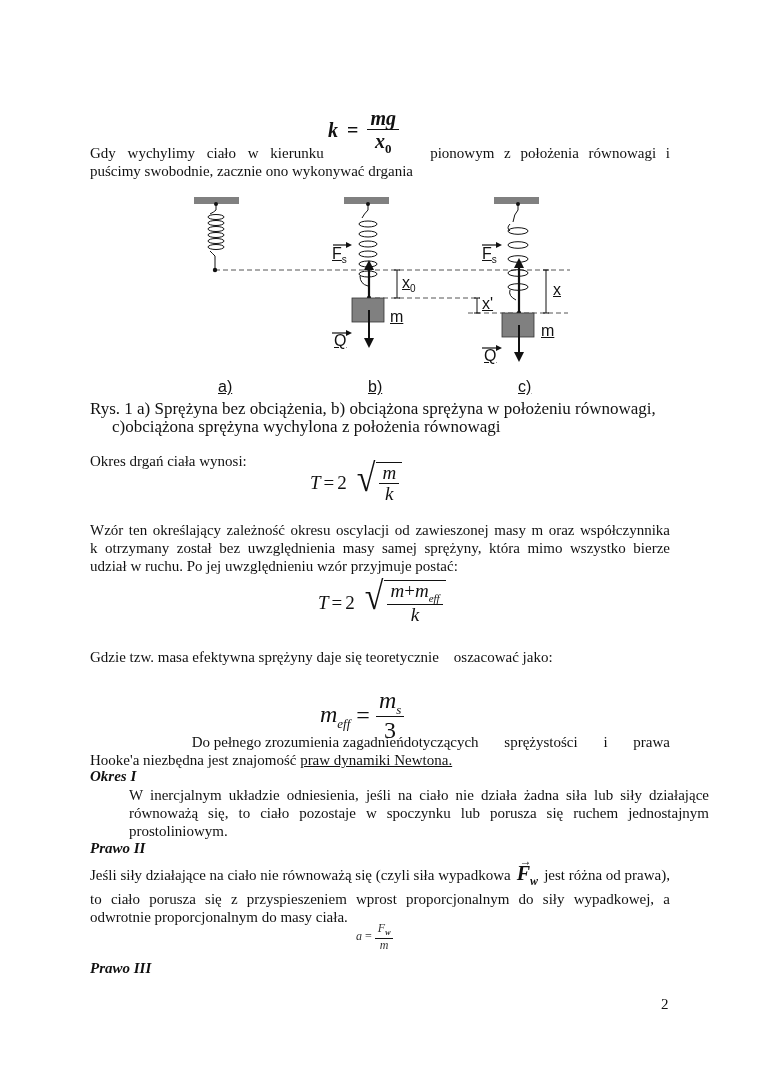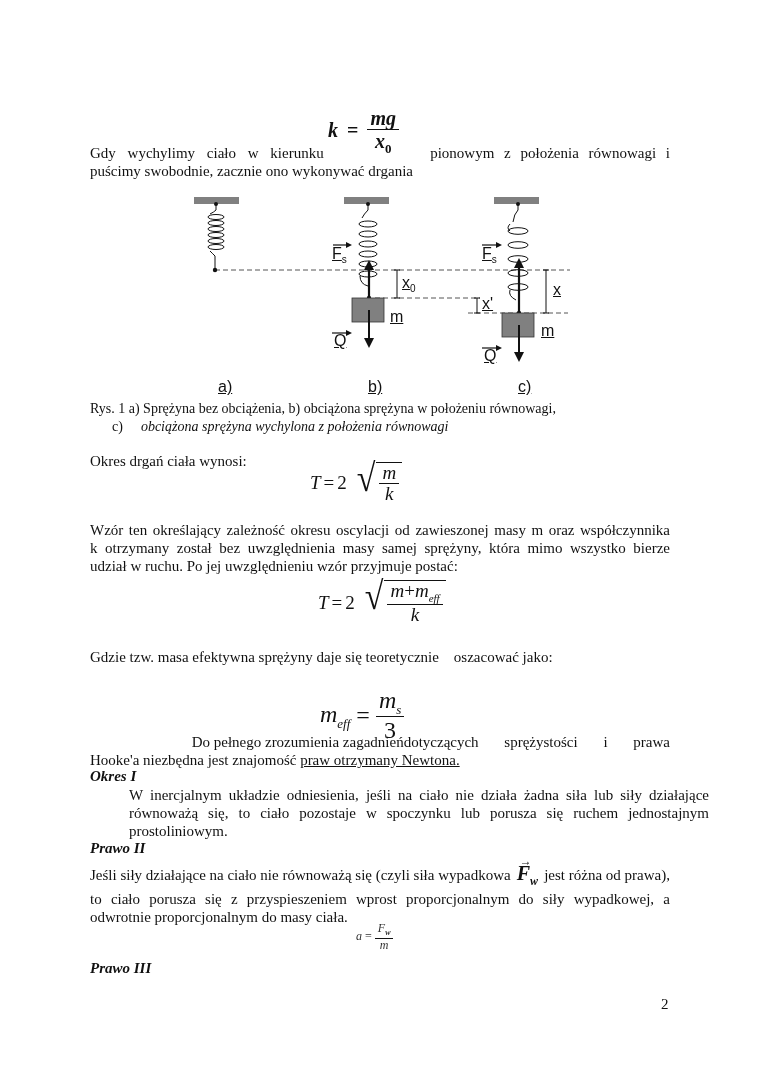--- a/index.html
+++ b/index.html
@@ -133,23 +133,23 @@
   <span class="abs sans" style="left:302px; top:55px; font-size:16px;"><span>F</span><sub style="font-size:10px;">s</sub></span>
   <span class="abs sans" style="left:304px; top:157px; font-size:16px;">Q</span>
   <span class="abs sans" style="left:361px; top:132px; font-size:16px;">m</span>
   <span class="abs sans" style="left:373px; top:91px; font-size:16px;">x</span>
 
   <span class="abs sans" style="left:38px; top:188px; font-size:16px;">a)</span>
   <span class="abs sans" style="left:188px; top:188px; font-size:16px;">b)</span>
   <span class="abs sans" style="left:338px; top:188px; font-size:16px;">c)</span>
 </div>
 
-<div class="para" style="top:400px; font-size:14px;">
+<div class="para" style="top:400px; font-size:17px;">
   <div>Rys. 1  a) Sprężyna bez obciążenia, b) obciążona sprężyna w położeniu równowagi,</div>
-  <div style="padding-left:22px;"><span>c)</span><span style="margin-left:18px;font-style:italic;">obciążona sprężyna wychylona z położenia równowagi</span></div>
+  <div style="padding-left:22px;"><span>c)</span><span style="">obciążona sprężyna wychylona z położenia równowagi</span></div>
 </div>
 
 <div class="para" style="top:452px;">Okres drgań ciała wynosi:</div>
 
 <div class="abs math" style="left:310px; top:462px; font-size:19px; display:flex; align-items:center;">
   <span>T</span>
   <span style="font-style:normal; margin:0 3px;">=</span>
   <span style="font-style:normal; margin-right:10px;">2</span>
   <span class="sqrt">
     <span class="radical">√</span>
@@ -192,21 +192,21 @@
     <span class="num"><span>m</span><sub style="font-size:13px;">s</sub></span>
     <span class="den" style="font-style:normal;">3</span>
   </span>
 </div>
 
 <div class="para" style="top:733px;">
   <div style="display:flex; justify-content:flex-end;">
     <span>Do pełnego zrozumienia zagadnień</span>
     <span style="word-spacing:22px; ">dotyczących sprężystości i prawa</span>
   </div>
-  <div><span>Hooke'a niezbędna jest znajomość </span><span class="underline">praw otrzymany Newtona.</span></div>
+  <div><span>Hooke'a niezbędna jest znajomość </span><span class="underline">praw dynamiki Newtona.</span></div>
 </div>
 
 <div class="heading" style="top:768px;">Okres I</div>
 <div class="para" style="top:786px;margin-left:39px;">
   <span class="jl">W inercjalnym układzie odniesienia, jeśli na ciało nie działa żadna siła lub siły działające</span>
   <span class="jl">równoważą się, to ciało pozostaje w spoczynku lub porusza się ruchem jednostajnym</span>
   <span style="display:block;">prostoliniowym.</span>
 </div>
 
 <div class="heading" style="top:840px;">Prawo II</div>

